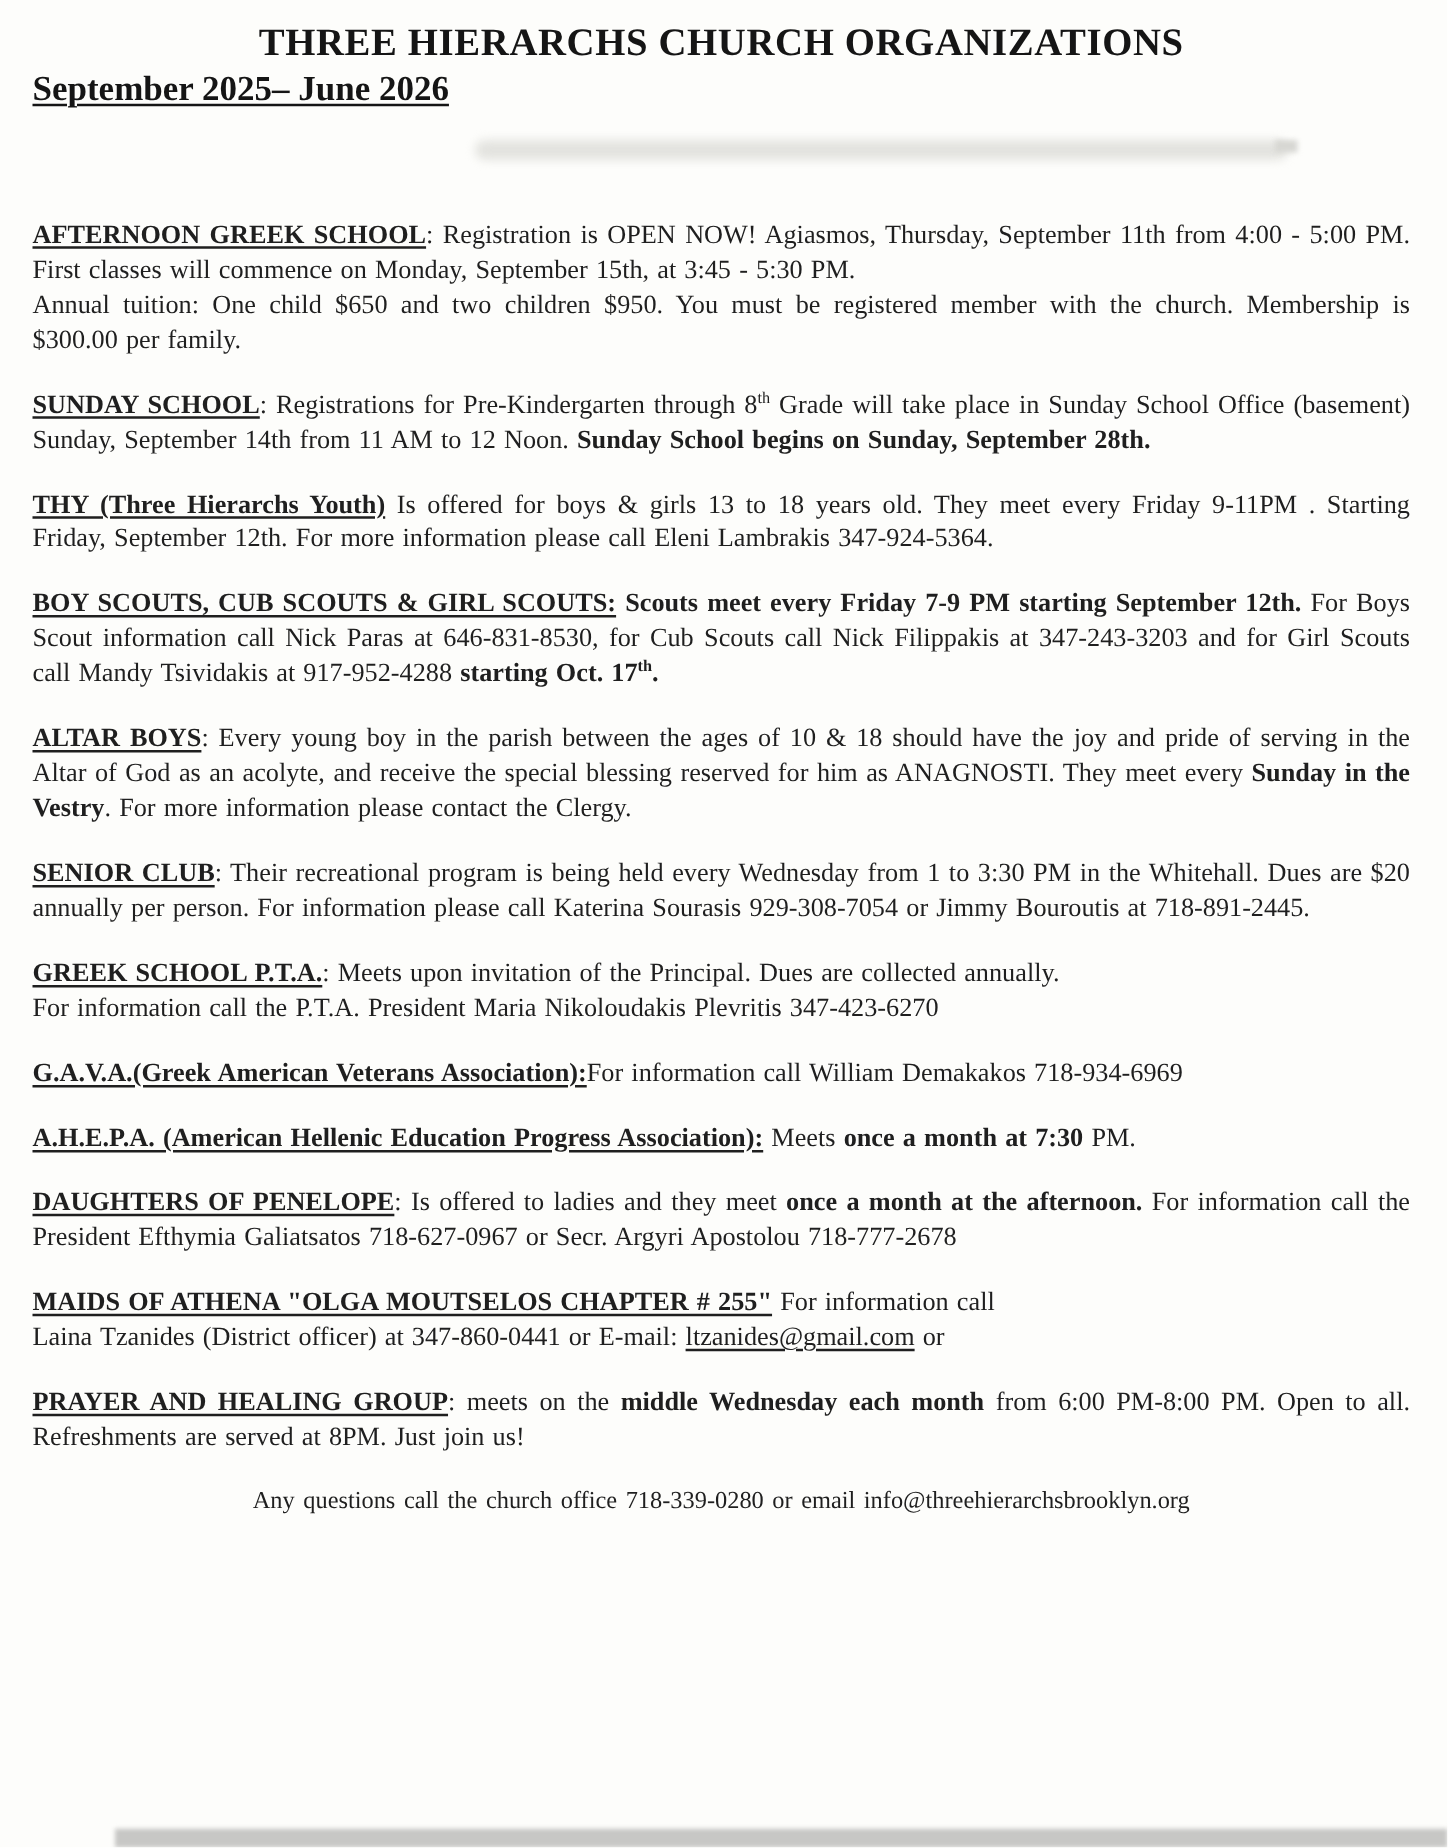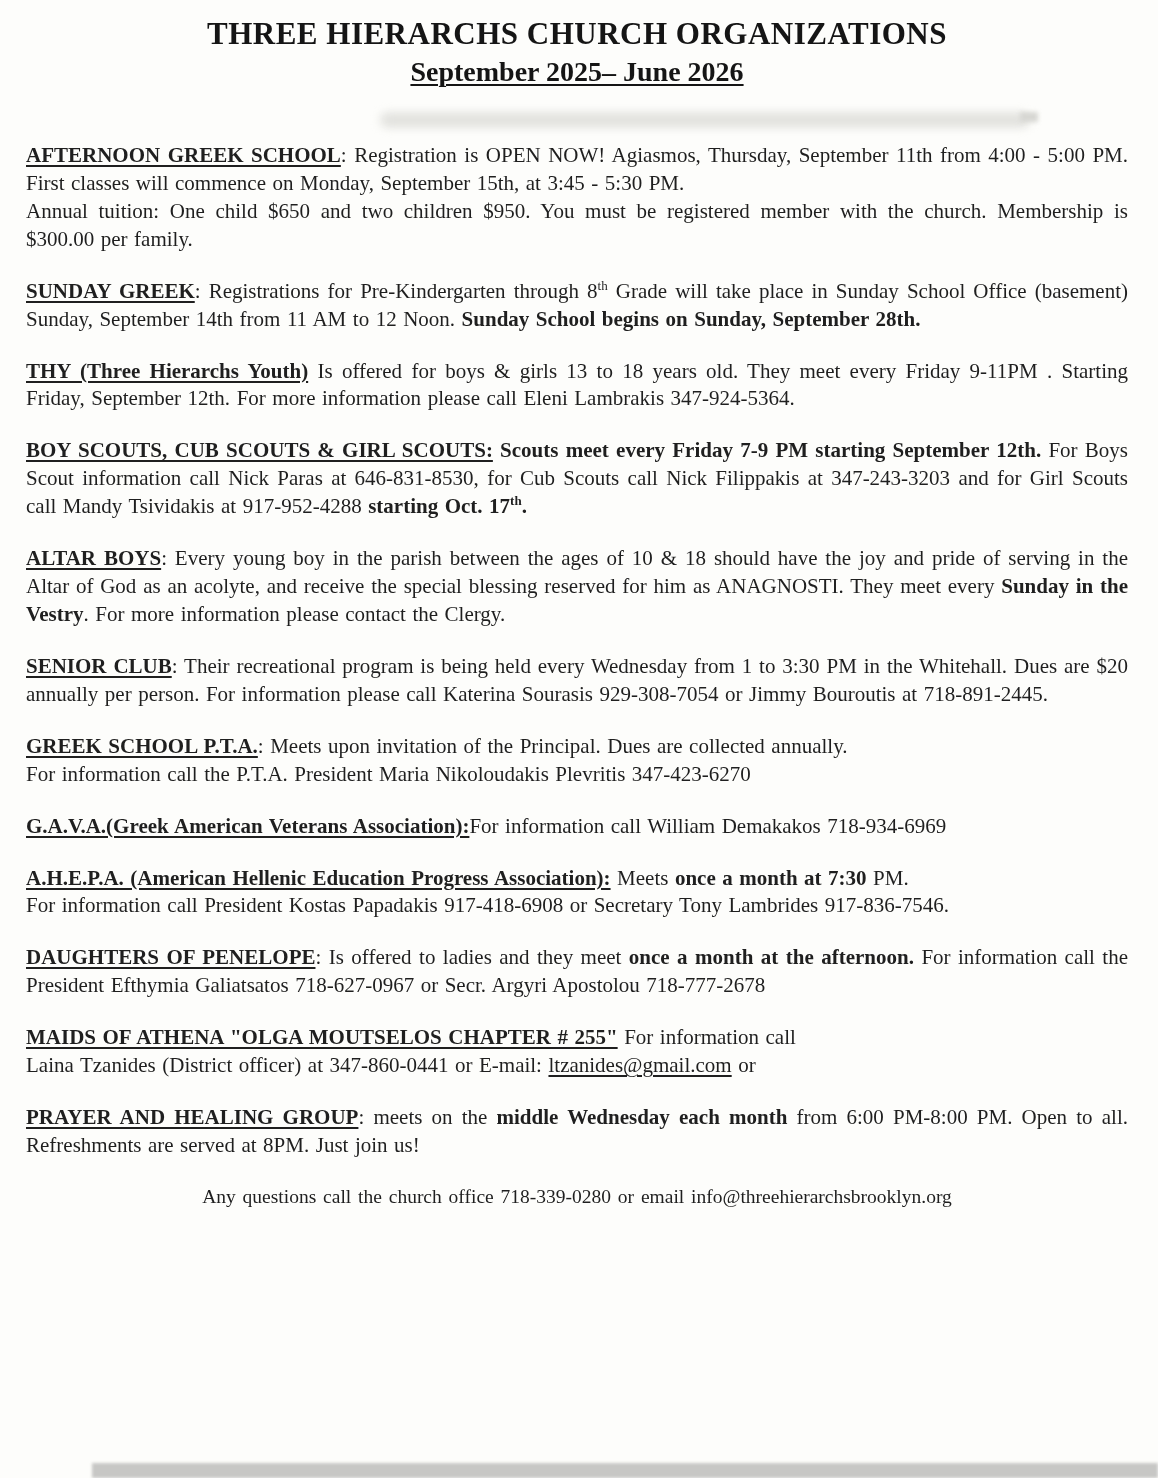--- a/index.html
+++ b/index.html
@@ -19,21 +19,20 @@
   h1.doc-title {
     margin: 0;
     text-align: center;
     font-size: 31px;
     font-weight: bold;
     letter-spacing: 0.5px;
     color: #151515;
   }
   h2.doc-subtitle {
     margin: 4px 0 0 0;
-    text-align: center;
     font-size: 28px;
     font-weight: bold;
     color: #151515;
   }
   .uline {
     text-decoration: underline;
     text-decoration-thickness: 2px;
     text-underline-offset: 3px;
   }
   .bold { font-weight: bold; }
@@ -49,21 +48,21 @@
   }
   .smudge-dot {
     position: absolute;
     left: 1020px;
     top: 112px;
     width: 18px;
     height: 10px;
     background: #d7d7d3;
     filter: blur(2px);
   }
-  .sections { margin-top: 54px; }
+  .sections { margin-top: 86px; }
   p.para {
     margin: 0 0 24px 0;
     font-size: 21px;
     line-height: 1.33;
     text-align: justify;
     word-spacing: 0.06em;
   }
   p.para sup { font-size: 0.62em; line-height: 0; }
   p.footer-line {
     margin: 4px 0 0 0;
@@ -87,28 +86,28 @@
 
 <div class="page">
   <h1 class="doc-title">THREE HIERARCHS CHURCH ORGANIZATIONS</h1>
   <h2 class="doc-subtitle"><span class="uline">September 2025– June 2026</span></h2>
 
   <div class="smudge-title"></div>
   <div class="smudge-dot"></div>
 
   <div class="sections" id="sections">
       <p class="para"><span class="bold uline">AFTERNOON GREEK SCHOOL</span><span>: Registration is OPEN NOW! Agiasmos, Thursday, September 11th from 4:00 - 5:00 PM.  First classes will commence on Monday, September 15th, at 3:45 - 5:30 PM.</span><br><span>Annual tuition: One child $650 and two children $950.  You must be registered member with the church. Membership is $300.00 per family.</span></p>
-      <p class="para"><span class="bold uline">SUNDAY GREEK</span><span>: Registrations for Pre-Kindergarten through 8</span><sup>th</sup><span> Grade will take place in Sunday School Office (basement) Sunday, September 14th from 11 AM to 12 Noon.  </span><span class="bold">Sunday School begins on Sunday, September 28th.</span></p>
+      <p class="para"><span class="bold uline">SUNDAY SCHOOL</span><span>: Registrations for Pre-Kindergarten through 8</span><sup>th</sup><span> Grade will take place in Sunday School Office (basement) Sunday, September 14th from 11 AM to 12 Noon.  </span><span class="bold">Sunday School begins on Sunday, September 28th.</span></p>
       <p class="para"><span class="bold uline">THY (Three Hierarchs Youth)</span><span> Is offered for boys &amp; girls 13 to 18 years old. They meet every Friday 9-11PM .  Starting Friday, September 12th. For more information please call Eleni Lambrakis 347-924-5364.</span></p>
       <p class="para"><span class="bold uline">BOY SCOUTS, CUB SCOUTS &amp; GIRL SCOUTS:</span><span class="bold"> Scouts meet every Friday 7-9 PM starting September 12th.</span><span> For Boys Scout information call Nick Paras at 646-831-8530, for Cub Scouts call Nick Filippakis at 347-243-3203  and for Girl Scouts call Mandy Tsividakis at 917-952-4288 </span><span class="bold">starting Oct. 17</span><sup class="bold">th</sup><span class="bold">.</span></p>
       <p class="para"><span class="bold uline">ALTAR BOYS</span><span>: Every young boy in the parish between the ages of 10 &amp; 18 should have the joy and pride of serving in the Altar of God as an acolyte, and receive the special blessing reserved for him as ANAGNOSTI.  They meet every </span><span class="bold">Sunday in the Vestry</span><span>.  For more information please contact the Clergy.</span></p>
       <p class="para"><span class="bold uline">SENIOR CLUB</span><span>: Their recreational program is being held every Wednesday from 1 to 3:30 PM in the Whitehall.  Dues are $20 annually per person.  For information please call  Katerina Sourasis 929-308-7054 or Jimmy Bouroutis at 718-891-2445.</span></p>
       <p class="para"><span class="bold uline">GREEK SCHOOL P.T.A.</span><span>: Meets upon invitation of the Principal.  Dues are collected annually.</span><br><span>For information call the P.T.A. President Maria Nikoloudakis Plevritis 347-423-6270</span></p>
       <p class="para"><span class="bold uline">G.A.V.A.(Greek American Veterans Association):</span><span>For information call William Demakakos 718-934-6969</span></p>
-      <p class="para"><span class="bold uline">A.H.E.P.A. (American Hellenic Education Progress Association):</span><span> Meets </span><span class="bold">once a month at 7:30</span><span> PM.</span><br><span>For information call President Kostas Papadakis 917-418-6908 or Secretary Tony Lambrides 917-836-7546.</span></p>
+      <p class="para"><span class="bold uline">A.H.E.P.A. (American Hellenic Education Progress Association):</span><span> Meets </span><span class="bold">once a month at 7:30</span><span> PM.</span><br></p>
       <p class="para"><span class="bold uline">DAUGHTERS OF PENELOPE</span><span>: Is offered to ladies and they meet </span><span class="bold">once a month at the afternoon.</span><span> For information call the President Efthymia Galiatsatos 718-627-0967 or Secr. Argyri Apostolou 718-777-2678</span></p>
       <p class="para"><span class="bold uline">MAIDS OF ATHENA "OLGA MOUTSELOS CHAPTER # 255"</span><span> For information call</span><br><span>Laina Tzanides (District officer) at 347-860-0441 or E-mail: </span><span class="uline">ltzanides@gmail.com</span><span> or</span><br></p>
       <p class="para"><span class="bold uline">PRAYER AND HEALING GROUP</span><span>: meets on the </span><span class="bold">middle Wednesday each month</span><span> from 6:00 PM-8:00 PM. Open to all. Refreshments are served at 8PM. Just join us!</span></p>
     </div>
 
   <p class="footer-line">Any questions  call the church office   718-339-0280 or email  info@threehierarchsbrooklyn.org</p>
 
   <div class="bottom-bar"></div>
 </div>
 

